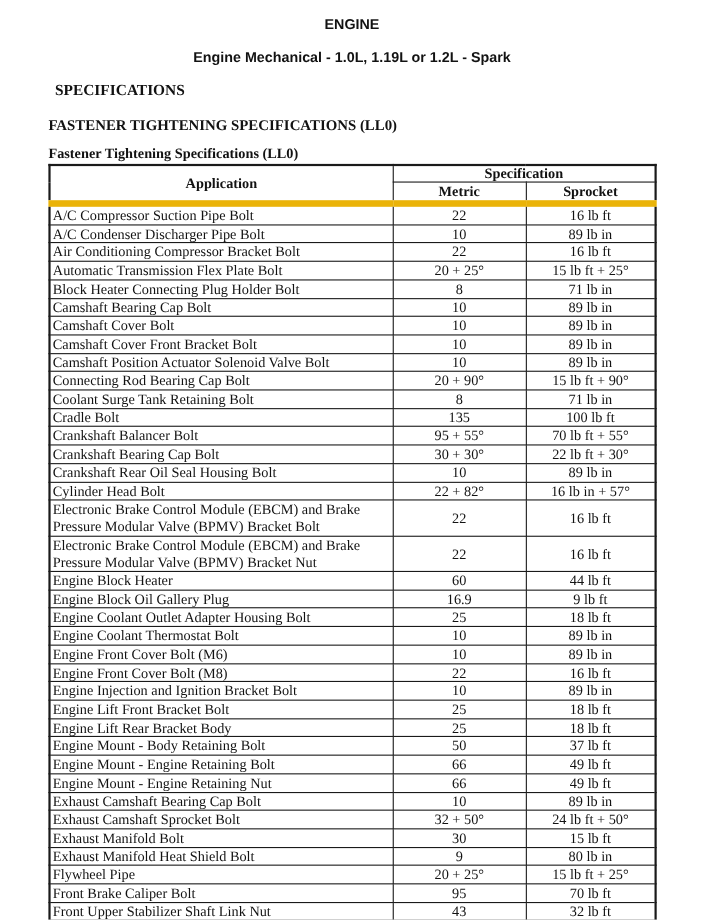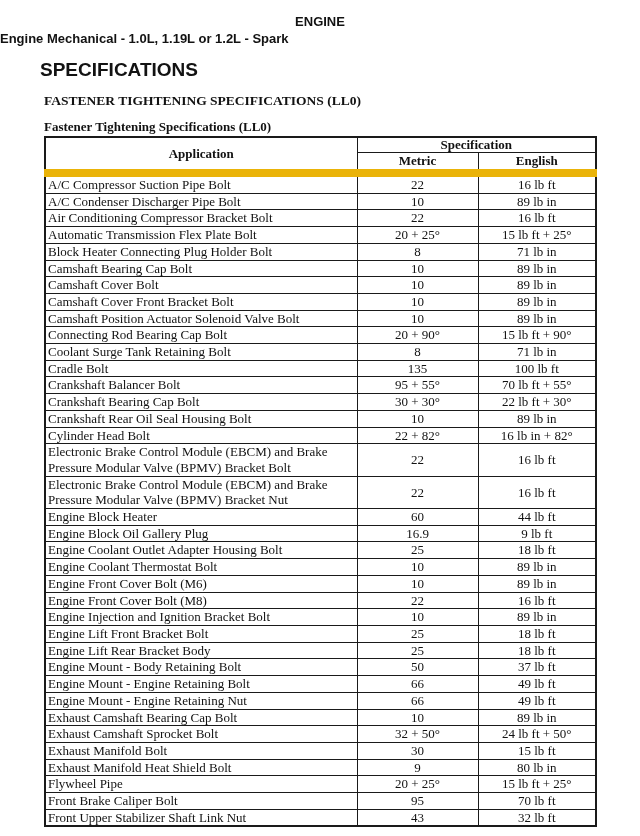--- a/index.html
+++ b/index.html
@@ -22,32 +22,32 @@
     box-sizing: border-box;
   }
   .doc-title {
     text-align: center;
     font-family: "Liberation Sans", sans-serif;
     font-weight: bold;
     font-size: 13px;
     line-height: 14px;
   }
   .doc-subtitle {
-    margin-top: 3px;
-    text-align: left;
+    margin-top: 16px;
+    text-align: center;
     font-family: "Liberation Sans", sans-serif;
     font-weight: bold;
     font-size: 13px;
     line-height: 14px;
   }
   .section-heading {
-    margin: 14px 0 0 40px;
-    font-family: Liberation Sans, sans-serif;
-    font-weight: bold;
-    font-size: 19px;
+    margin: 14px 0 0 50px;
+    font-family: Liberation Serif, serif;
+    font-weight: bold;
+    font-size: 14px;
     line-height: 20px;
   }
   .subsection-heading {
     margin: 13px 0 0 44px;
     font-family: "Liberation Serif", serif;
     font-weight: bold;
     font-size: 13.5px;
     line-height: 15px;
   }
   .table-caption {
@@ -73,21 +73,21 @@
   .spec-table col.c-app     { width: 312px; }
   .spec-table col.c-metric  { width: 121px; }
   .spec-table col.c-english { width: 118px; }
   .spec-table thead th {
     font-weight: bold;
     text-align: center;
     vertical-align: middle;
   }
   .spec-table thead tr.hdr-top th { line-height: 14px; }
   .spec-table thead tr.hdr-sub th { line-height: 16px; font-family: Liberation Serif, serif; }
-  .spec-table thead th.hdr-bottom { border-bottom: 8px solid #eab308; }
+  .spec-table thead th.hdr-bottom { border-bottom: 6px solid #eab308; }
   .spec-table tbody td {
     line-height: 15.7px;
     vertical-align: middle;
   }
   .spec-table tbody td.app-cell { text-align: left; }
   .spec-table tbody td.num-cell { text-align: center; }
 </style>
 </head>
 <body>
 
@@ -104,21 +104,21 @@
       <col class="c-metric">
       <col class="c-english">
     </colgroup>
     <thead>
       <tr class="hdr-top">
         <th rowspan="2" class="hdr-bottom">Application</th>
         <th colspan="2">Specification</th>
       </tr>
       <tr class="hdr-sub">
         <th class="hdr-bottom">Metric</th>
-        <th class="hdr-bottom">English</th>
+        <th class="hdr-bottom">Sprocket</th>
       </tr>
     </thead>
     <tbody id="spec-rows">
         <tr>
           <td class="app-cell">A/C Compressor Suction Pipe Bolt</td>
           <td class="num-cell">22</td>
           <td class="num-cell">16 lb ft</td>
         </tr>
         <tr>
           <td class="app-cell">A/C Condenser Discharger Pipe Bolt</td>
@@ -186,21 +186,21 @@
           <td class="num-cell">22 lb ft + 30°</td>
         </tr>
         <tr>
           <td class="app-cell">Crankshaft Rear Oil Seal Housing Bolt</td>
           <td class="num-cell">10</td>
           <td class="num-cell">89 lb in</td>
         </tr>
         <tr>
           <td class="app-cell">Cylinder Head Bolt</td>
           <td class="num-cell">22 + 82°</td>
-          <td class="num-cell">16 lb in + 82°</td>
+          <td class="num-cell">16 lb in + 57°</td>
         </tr>
         <tr>
           <td class="app-cell">Electronic Brake Control Module (EBCM) and Brake Pressure Modular Valve (BPMV) Bracket Bolt</td>
           <td class="num-cell">22</td>
           <td class="num-cell">16 lb ft</td>
         </tr>
         <tr>
           <td class="app-cell">Electronic Brake Control Module (EBCM) and Brake Pressure Modular Valve (BPMV) Bracket Nut</td>
           <td class="num-cell">22</td>
           <td class="num-cell">16 lb ft</td>

